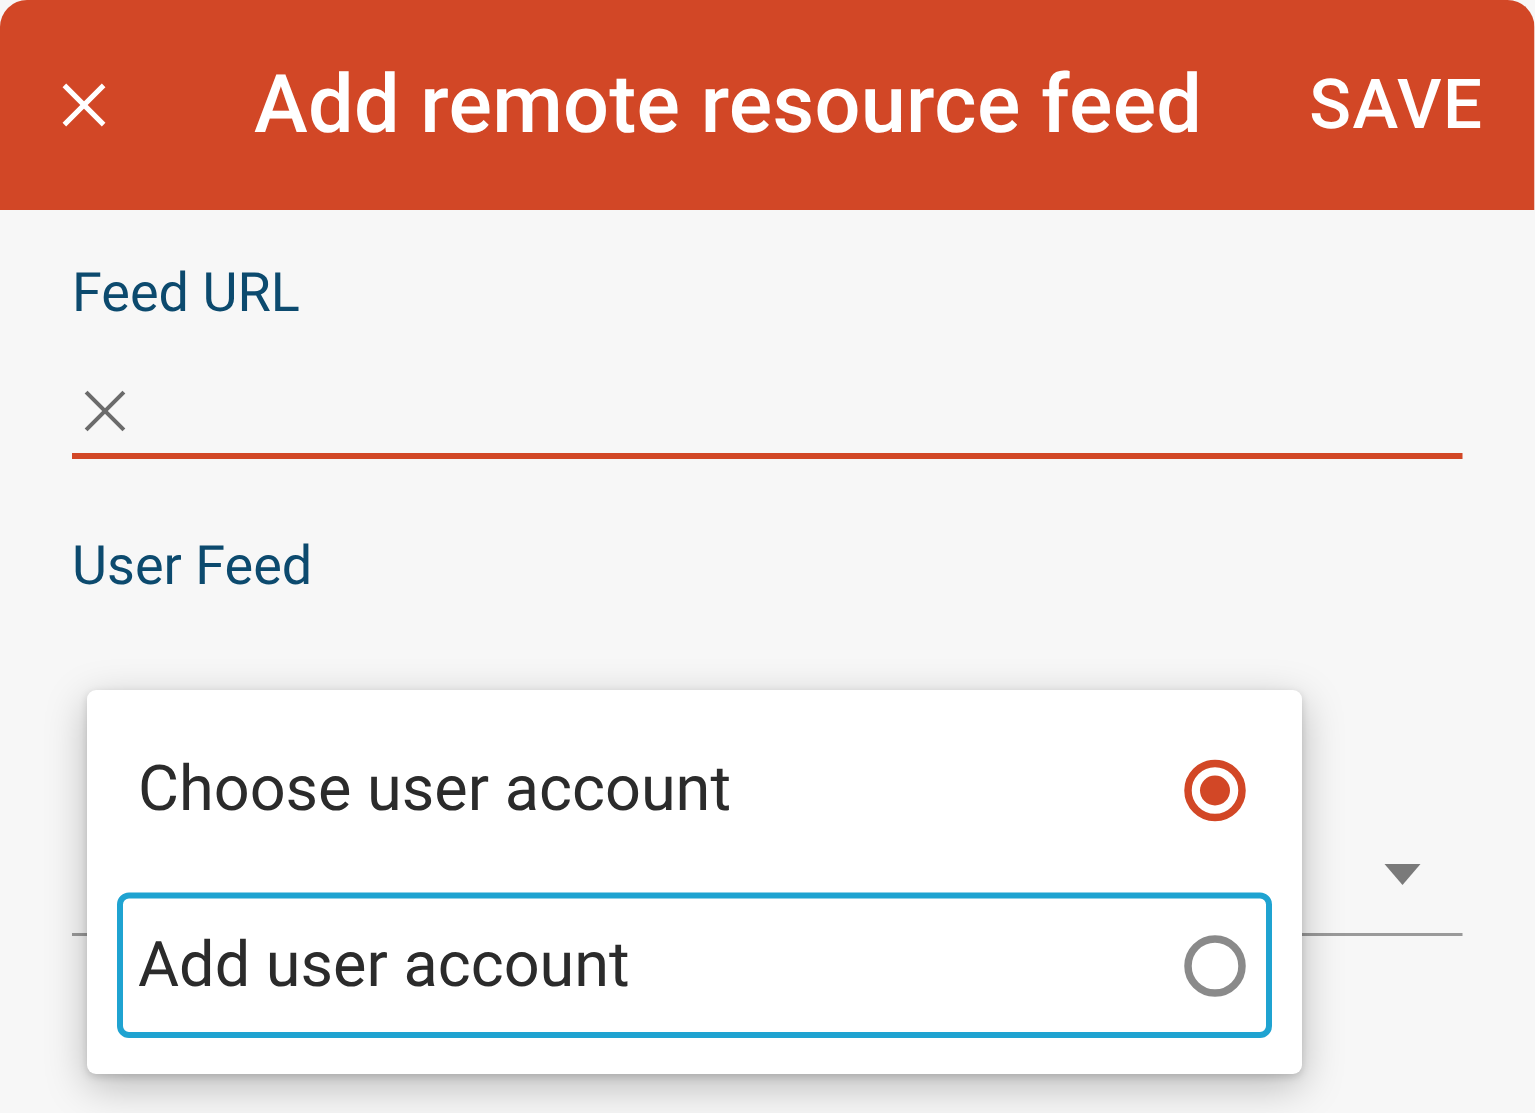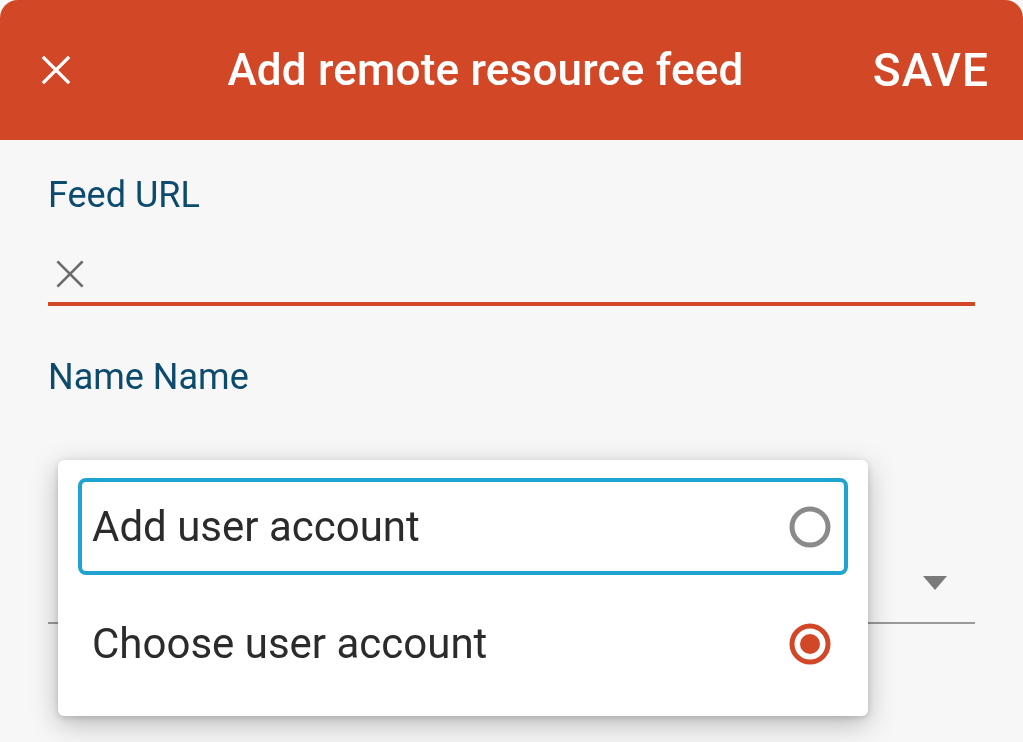--- a/index.html
+++ b/index.html
@@ -17,21 +17,21 @@
   .close-btn {
     width: 72px; height: 72px;
     display: flex; align-items: center; justify-content: center;
     cursor: pointer;
     flex-shrink: 0;
   }
   .close-btn svg { width: 34px; height: 34px; stroke: #fff; stroke-width: 4; stroke-linecap: square; }
   .appbar-title {
     flex: 1;
     text-align: center;
-    font-size: 44px;
+    font-size: 54px;
     font-weight: 500;
     letter-spacing: 0.2px;
     padding-left: 10px;
   }
   .save-btn {
     font-size: 46px;
     font-weight: 500;
     letter-spacing: 1px;
     cursor: pointer;
     padding: 10px 4px;
@@ -137,44 +137,44 @@
   <div class="field-label">Feed URL</div>
   <div class="text-field-row">
     <div class="clear-btn">
       <svg viewBox="0 0 40 40">
           <line x1="6" y1="6" x2="34" y2="34"></line>
           <line x1="34" y1="6" x2="6" y2="34"></line>
         </svg>
     </div>
   </div>
 
-  <div class="field-label">Name Name</div>
+  <div class="field-label">User Feed</div>
 
   <div class="username-block">
     <div class="dropdown-back">
       <div class="caret"></div>
     </div>
 
     <div class="dropdown-panel">
-
-      <div class="option-row highlight">
-        <span class="option-label">Add user account</span>
-        <span class="radio">
-          <svg viewBox="0 0 44 44">
-              <circle cx="22" cy="22" r="18" fill="none" stroke="#8a8a8a" stroke-width="5"></circle>
-            </svg>
-        </span>
-      </div>
 
       <div class="option-row">
         <span class="option-label">Choose user account</span>
         <span class="radio">
           <svg viewBox="0 0 44 44">
               <circle cx="22" cy="22" r="18" fill="none" stroke="#d24726" stroke-width="5"></circle>
               <circle cx="22" cy="22" r="10" fill="#d24726"></circle>
             </svg>
         </span>
       </div>
 
+      <div class="option-row highlight">
+        <span class="option-label">Add user account</span>
+        <span class="radio">
+          <svg viewBox="0 0 44 44">
+              <circle cx="22" cy="22" r="18" fill="none" stroke="#8a8a8a" stroke-width="5"></circle>
+            </svg>
+        </span>
+      </div>
+
     </div>
   </div>
 
 </div>
 
 </body></html>

